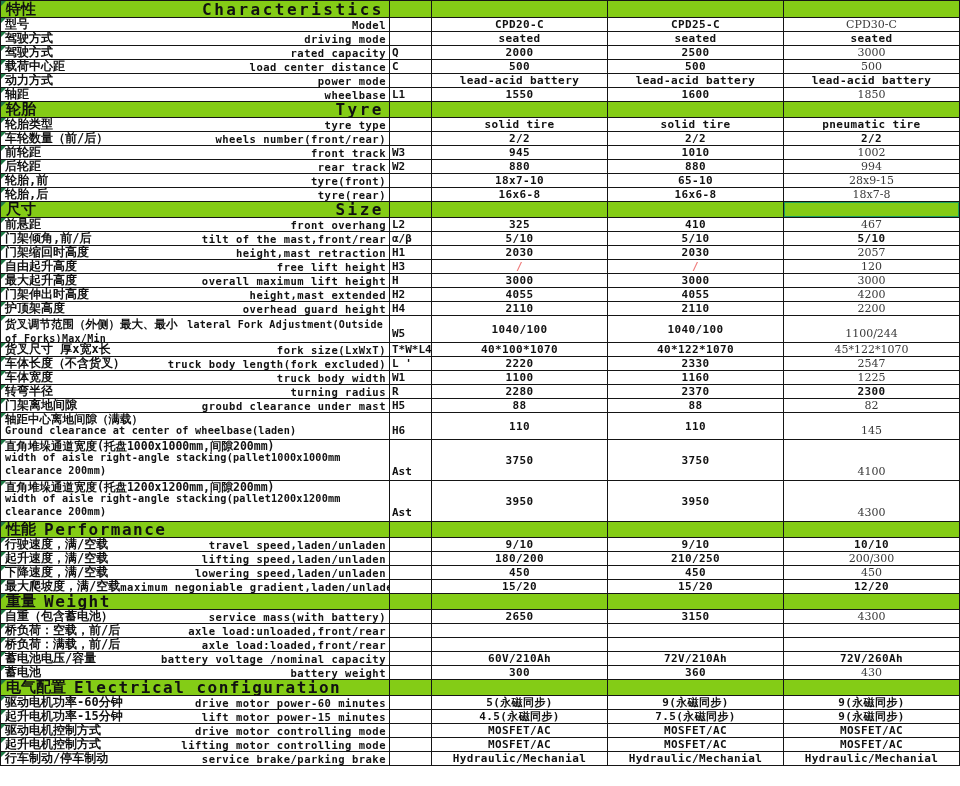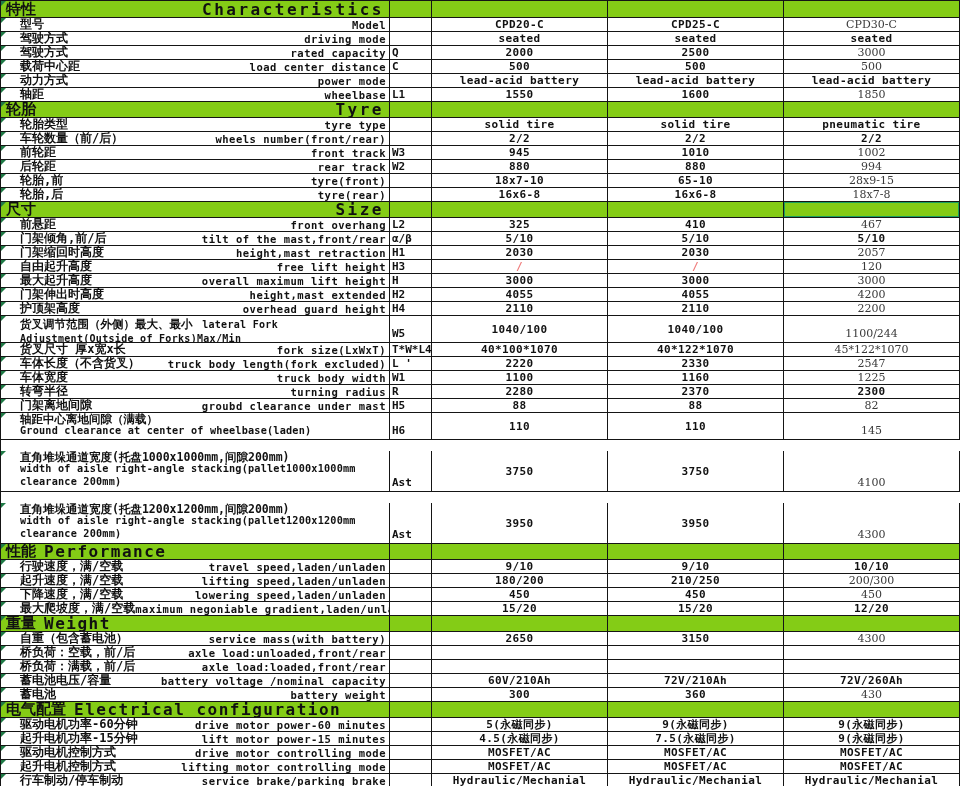--- a/index.html
+++ b/index.html
@@ -2,25 +2,25 @@
 <html><head>
 <meta charset="utf-8">
 <style>
   html,body{margin:0;padding:0;background:#fff;}
   body{width:960px;height:786px;overflow:hidden;
        font-family:"DejaVu Sans Mono","Liberation Mono",monospace;color:#111;}
   .sheet{position:relative;width:960px;border-top:1px solid #151515;border-left:1px solid #151515;box-sizing:border-box;}
   .row{display:grid;grid-template-columns:389px 42px 176px 176px 176px;box-sizing:border-box;}
   .cell{position:relative;border-right:1px solid #151515;border-bottom:1px solid #151515;
         box-sizing:border-box;display:flex;align-items:center;overflow:hidden;background:#fff;}
-  .r  .cell{height:14px;} .r2 .cell{height:27px;} .r3 .cell{height:41px;margin-top:11px;}
+  .r  .cell{height:14px;} .r2 .cell{height:27px;} .r3 .cell{height:41px;}
   .hd .cell{height:16px;} .hd1 .cell{height:17px;}
   .hd .cell,.hd1 .cell{background:#84cc16;}
   
-  .label{padding:0 3px 0 19px;}
+  .label{padding:0 3px 0 4px;}
   .label.split{justify-content:space-between;}
   .label .cn{font-size:12px;font-weight:bold;white-space:nowrap;}
   .label .en{font-size:10.5px;font-weight:bold;letter-spacing:0.5px;white-space:nowrap;}
   .label.wrap{display:block;line-height:12px;padding-top:1px;}
   .label.wrap .cn{font-size:11.5px;white-space:normal;}
   .label.wrap .en{font-size:10px;white-space:normal;letter-spacing:0.3px;}
   .label.blk{flex-direction:column;align-items:flex-start;justify-content:flex-start;line-height:12.3px;}
   .label.blk .cn{font-size:11.5px;}
   .label.blk .en{font-size:10.2px;white-space:normal;letter-spacing:0.2px;}
   

